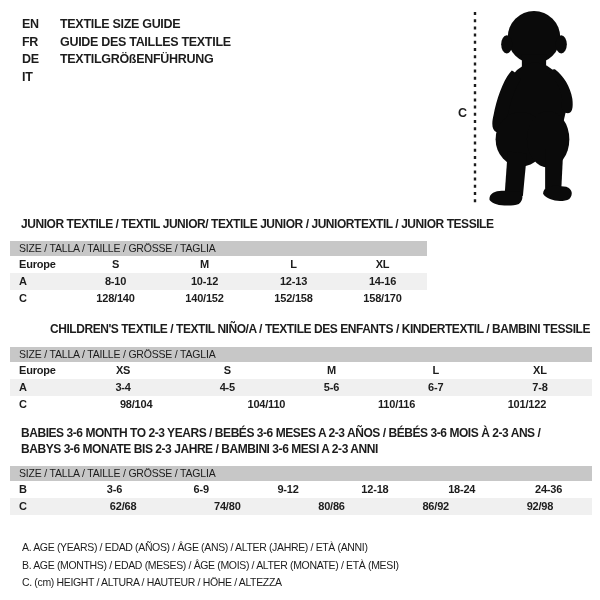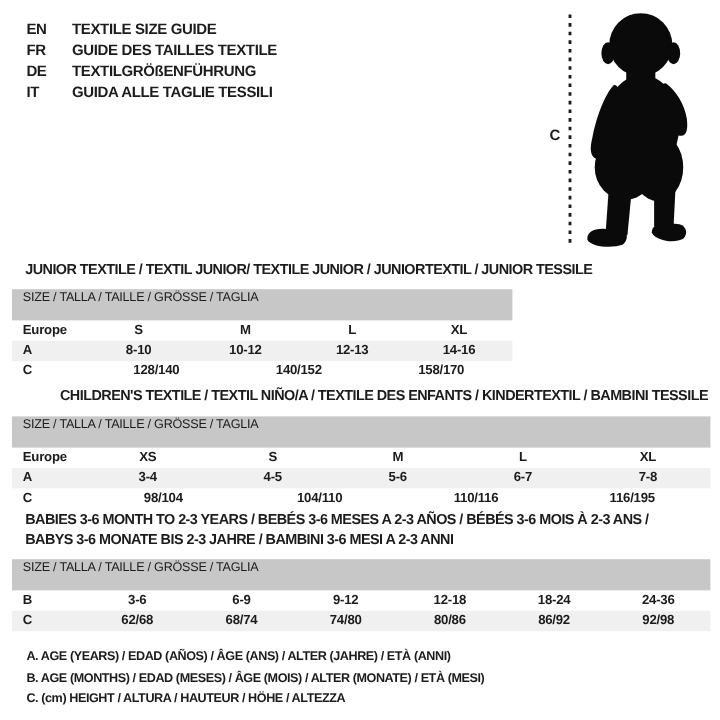--- a/index.html
+++ b/index.html
@@ -33,33 +33,33 @@
   #t1-title { top:216px; }
   #t2-title { top:321px;margin-left:29px; }
   #t3-title { top:425px; }
 
   
   .tbl { position:absolute; left:10px; }
   #tbl-0 { top:241px; width:417px; }
   #tbl-1 { top:347px; width:582px; }
   #tbl-2 { top:466px; width:582px; }
   .tbl-bar {
-    height:26px; line-height:14px; background:var(--bar, #c7c7c7);
+    height:15px; line-height:14px; background:var(--bar, #c7c7c7);
     padding-left:9px; font-size:10.5px; letter-spacing:-0.2px;
   }
   .tbl-row { display:flex; height:17px; line-height:17px; font-size:11px; letter-spacing:-0.2px; }
   .tbl-row.shade { background:var(--shade, #f0f0f0); }
   .cell { overflow:hidden; white-space:nowrap;font-weight:bold; }
   .cell.label { width:52px; padding-left:9px; }
   .cell.val { flex:1; text-align:center; }
 
   
   .notes { position:absolute; left:22px; top:539px; }
   .note {
-    font-weight:bold; font-size:10.5px; letter-spacing:-0.35px;
+    font-weight:normal; font-size:10.5px; letter-spacing:-0.35px;
     line-height:17.6px; white-space:nowrap;
   }
 </style>
 </head>
 <body>
 
 <div class="page" style="--bar: #c7c7c7; --shade: #f0f0f0; --text: #1c1c1c; --silhouette: #0a0a0a;">
 
   <div class="lang-list">
     <div class="lang-row">
@@ -69,21 +69,20 @@
     <div class="lang-row">
       <span class="lang-code">FR</span>
       <span class="lang-label">GUIDE DES TAILLES TEXTILE</span>
     </div>
     <div class="lang-row">
       <span class="lang-code">DE</span>
       <span class="lang-label">TEXTILGRÖßENFÜHRUNG</span>
     </div>
     <div class="lang-row">
       <span class="lang-code">IT</span>
-      <span class="lang-label">GUIDA ALLE TAGLIE TESSILI</span>
     </div>
   </div>
 
   <div class="figure">
     <span class="c-label">C</span>
     <svg class="dash-svg" width="4" height="198" viewBox="0 0 4 198">
       <line x1="2" y1="2" x2="2" y2="196" stroke="#1c1c1c" stroke-width="2.4" stroke-dasharray="3 4.2"></line>
     </svg>
     <svg class="toddler-svg" width="114" height="198" viewBox="0 0 112 196">
       <g fill="#0a0a0a">
@@ -120,20 +119,21 @@
         <div class="cell label">A</div>
         <div class="cell val">8-10</div>
         <div class="cell val">10-12</div>
         <div class="cell val">12-13</div>
         <div class="cell val">14-16</div>
       </div>
       <div class="tbl-row">
         <div class="cell label">C</div>
         <div class="cell val">128/140</div>
         <div class="cell val">140/152</div>
+        <div class="cell val">152/158</div>
         <div class="cell val">158/170</div>
       </div>
     </div>
 
   <div class="section-title" id="t2-title">
     <div>CHILDREN'S TEXTILE / TEXTIL NIÑO/A / TEXTILE DES ENFANTS / KINDERTEXTIL / BAMBINI TESSILE</div>
   </div>
   <div class="tbl" id="tbl-1">
       <div class="tbl-bar">SIZE / TALLA / TAILLE / GRÖSSE / TAGLIA</div>
       <div class="tbl-row">
@@ -150,21 +150,21 @@
         <div class="cell val">4-5</div>
         <div class="cell val">5-6</div>
         <div class="cell val">6-7</div>
         <div class="cell val">7-8</div>
       </div>
       <div class="tbl-row">
         <div class="cell label">C</div>
         <div class="cell val">98/104</div>
         <div class="cell val">104/110</div>
         <div class="cell val">110/116</div>
-        <div class="cell val">116/195</div>
+        <div class="cell val">101/122</div>
       </div>
     </div>
 
   <div class="section-title" id="t3-title">
     <div>BABIES 3-6 MONTH TO 2-3 YEARS / BEBÉS 3-6 MESES A 2-3 AÑOS / BÉBÉS 3-6 MOIS À 2-3 ANS /</div>
     <div>BABYS 3-6 MONATE BIS 2-3 JAHRE / BAMBINI 3-6 MESI A 2-3 ANNI</div>
   </div>
   <div class="tbl" id="tbl-2">
       <div class="tbl-bar">SIZE / TALLA / TAILLE / GRÖSSE / TAGLIA</div>
       <div class="tbl-row">
@@ -172,21 +172,20 @@
         <div class="cell val">3-6</div>
         <div class="cell val">6-9</div>
         <div class="cell val">9-12</div>
         <div class="cell val">12-18</div>
         <div class="cell val">18-24</div>
         <div class="cell val">24-36</div>
       </div>
       <div class="tbl-row shade">
         <div class="cell label">C</div>
         <div class="cell val">62/68</div>
-        <div class="cell val">68/74</div>
         <div class="cell val">74/80</div>
         <div class="cell val">80/86</div>
         <div class="cell val">86/92</div>
         <div class="cell val">92/98</div>
       </div>
     </div>
 
   <div class="notes">
     <div class="note">A. AGE (YEARS) / EDAD (AÑOS) / ÂGE (ANS) / ALTER (JAHRE) / ETÀ (ANNI)</div>
     <div class="note">B. AGE (MONTHS) / EDAD (MESES) / ÂGE (MOIS) / ALTER (MONATE) / ETÀ (MESI)</div>

